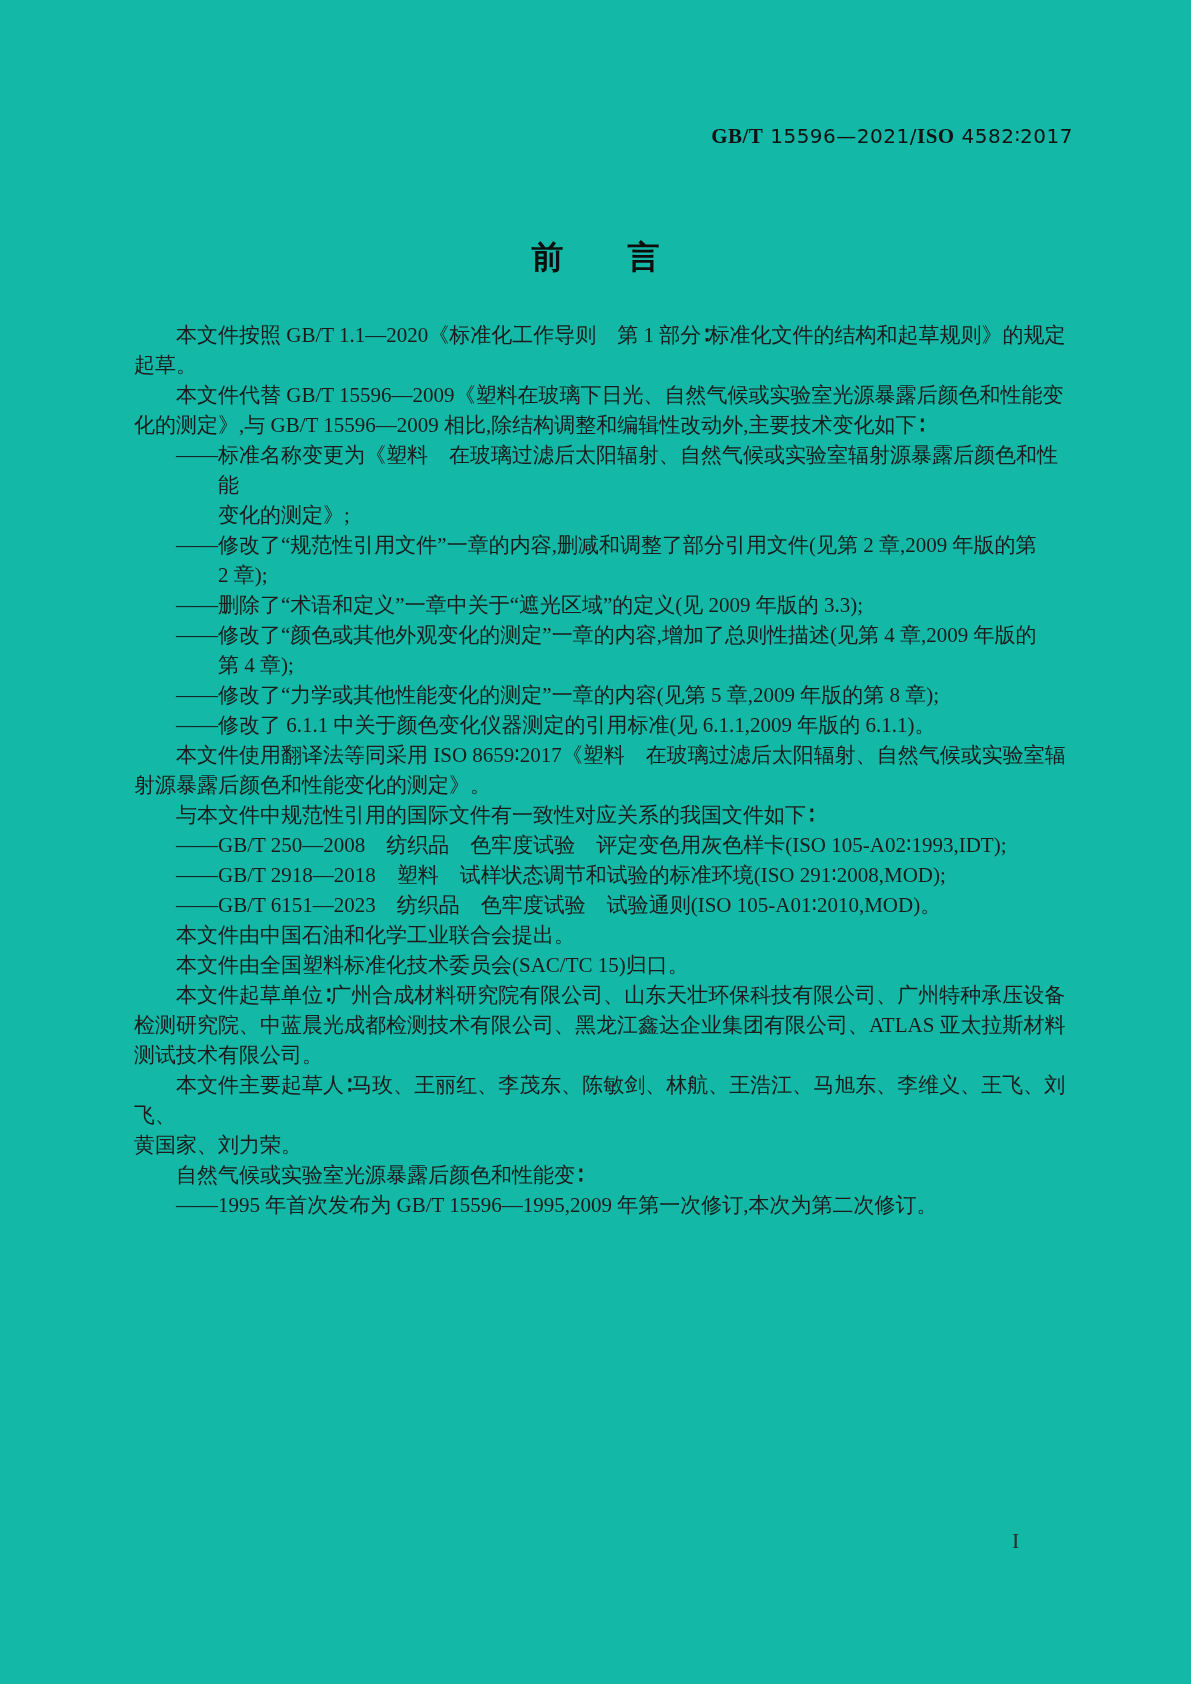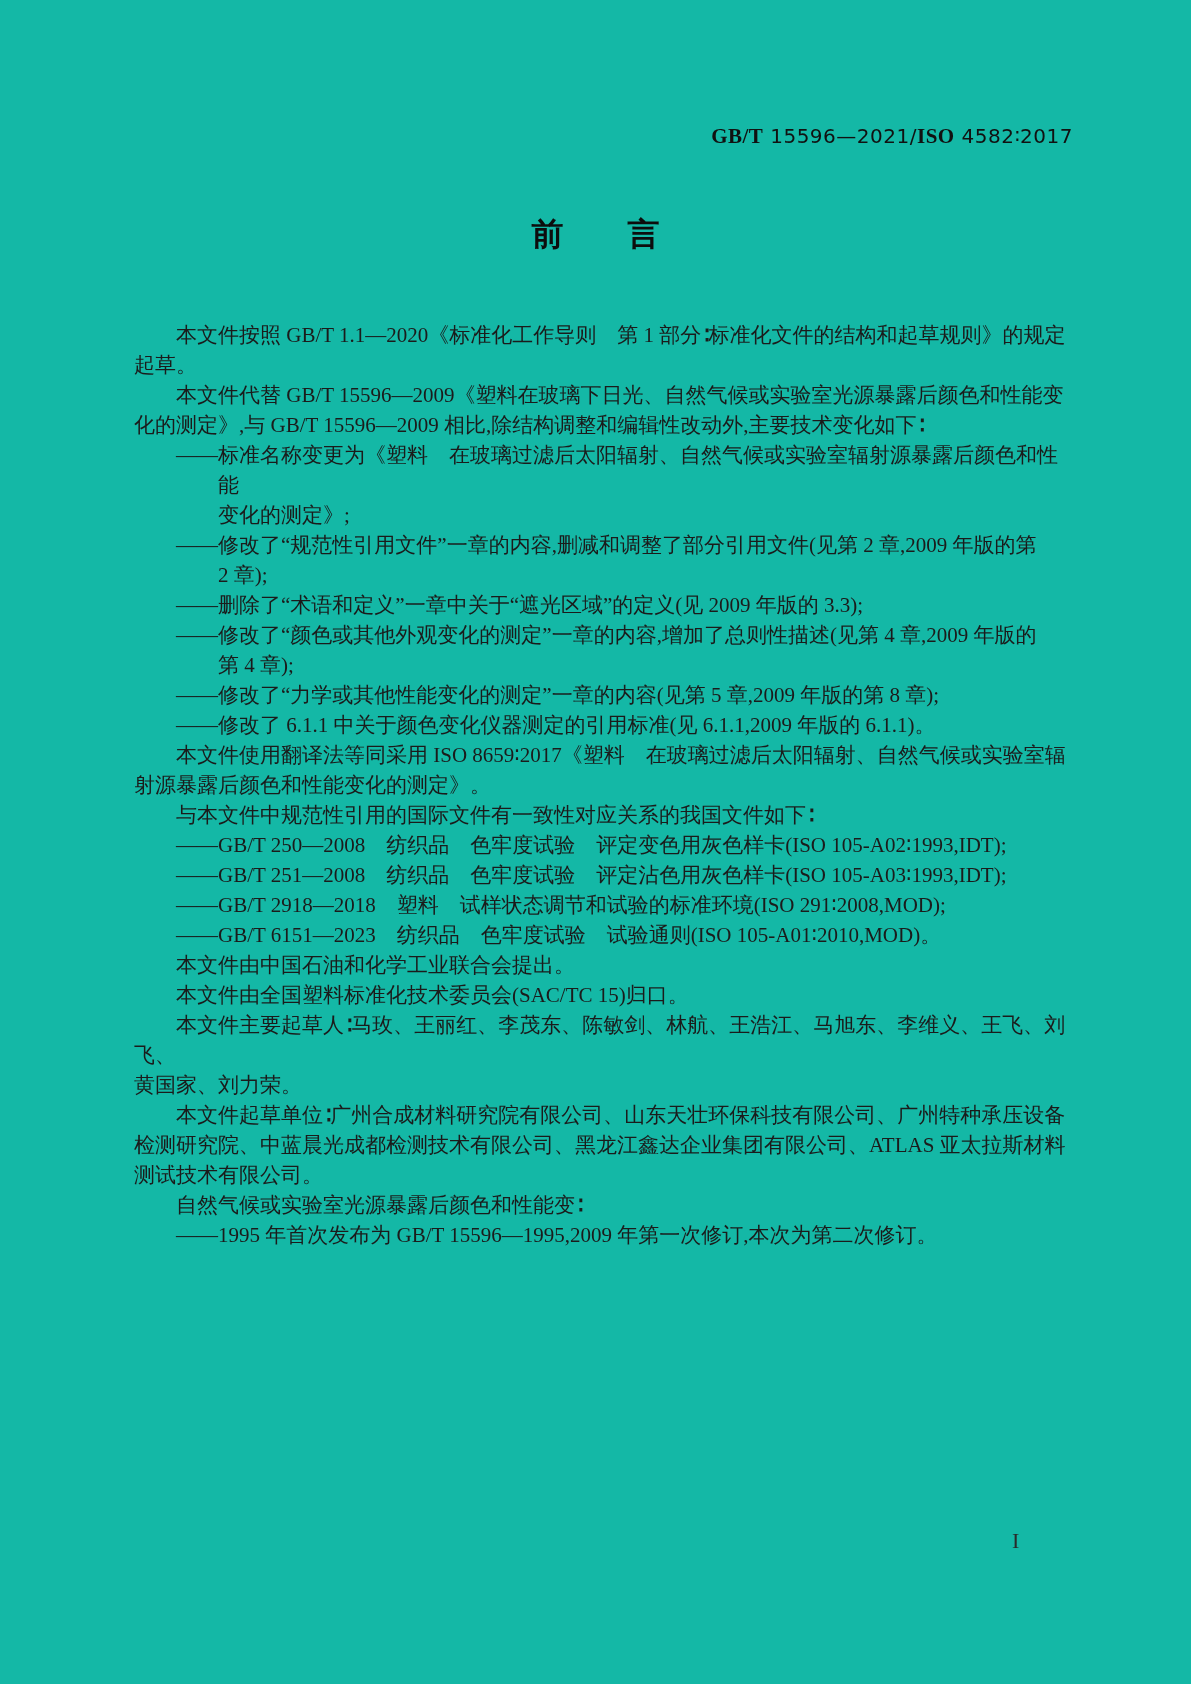--- a/index.html
+++ b/index.html
@@ -24,21 +24,21 @@
     font-weight:700;
     font-family:"Liberation Serif","DejaVu Serif",serif;
   }
   .doc-header .code-num {
     font-weight:500;
     font-family:"DejaVu Sans","Liberation Sans",sans-serif;
     font-size:20px;
   }
   .doc-title {
     position:absolute;
-    top:213px; left:0; width:100%;
+    top:236px; left:0; width:100%;
     text-align:center;
     font-size:32px;
     font-weight:700;
     font-family:"Liberation Sans","DejaVu Sans",sans-serif;
     color:#0d0d0d;
   }
   .content {
     position:absolute;
     left:134px; top:320px;
     width:941px;
@@ -84,29 +84,28 @@
 2 章);</p>
     <p class="item">——删除了“术语和定义”一章中关于“遮光区域”的定义(见 2009 年版的 3.3);</p>
     <p class="item">——修改了“颜色或其他外观变化的测定”一章的内容,增加了总则性描述(见第 4 章,2009 年版的
 第 4 章);</p>
     <p class="item">——修改了“力学或其他性能变化的测定”一章的内容(见第 5 章,2009 年版的第 8 章);</p>
     <p class="item">——修改了 6.1.1 中关于颜色变化仪器测定的引用标准(见 6.1.1,2009 年版的 6.1.1)。</p>
     <p class="para">本文件使用翻译法等同采用 ISO 8659∶2017《塑料　在玻璃过滤后太阳辐射、自然气候或实验室辐
 射源暴露后颜色和性能变化的测定》。</p>
     <p class="para">与本文件中规范性引用的国际文件有一致性对应关系的我国文件如下∶</p>
     <p class="item">——GB/T 250—2008　纺织品　色牢度试验　评定变色用灰色样卡(ISO 105-A02∶1993,IDT);</p>
-    <p class="item">——GB/T 251—2008　纺织品　色牢度试验　评定沾色用灰色样卡(ISO 105-A03∶1993,IDT);</p>
     <p class="item">——GB/T 2918—2018　塑料　试样状态调节和试验的标准环境(ISO 291∶2008,MOD);</p>
     <p class="item">——GB/T 6151—2023　纺织品　色牢度试验　试验通则(ISO 105-A01∶2010,MOD)。</p>
     <p class="para">本文件由中国石油和化学工业联合会提出。</p>
     <p class="para">本文件由全国塑料标准化技术委员会(SAC/TC 15)归口。</p>
-    <p class="para">本文件主要起草人∶马玫、王丽红、李茂东、陈敏剑、林航、王浩江、马旭东、李维义、王飞、刘飞、
-黄国家、刘力荣。</p>
     <p class="para">本文件起草单位∶广州合成材料研究院有限公司、山东天壮环保科技有限公司、广州特种承压设备
 检测研究院、中蓝晨光成都检测技术有限公司、黑龙江鑫达企业集团有限公司、ATLAS 亚太拉斯材料
 测试技术有限公司。</p>
+    <p class="para">本文件主要起草人∶马玫、王丽红、李茂东、陈敏剑、林航、王浩江、马旭东、李维义、王飞、刘飞、
+黄国家、刘力荣。</p>
     <p class="para">自然气候或实验室光源暴露后颜色和性能变∶</p>
     <p class="item">——1995 年首次发布为 GB/T 15596—1995,2009 年第一次修订,本次为第二次修订。</p>
   </div>
 
   <div class="page-number">I</div>
 
 </div>
 
 </body></html>

